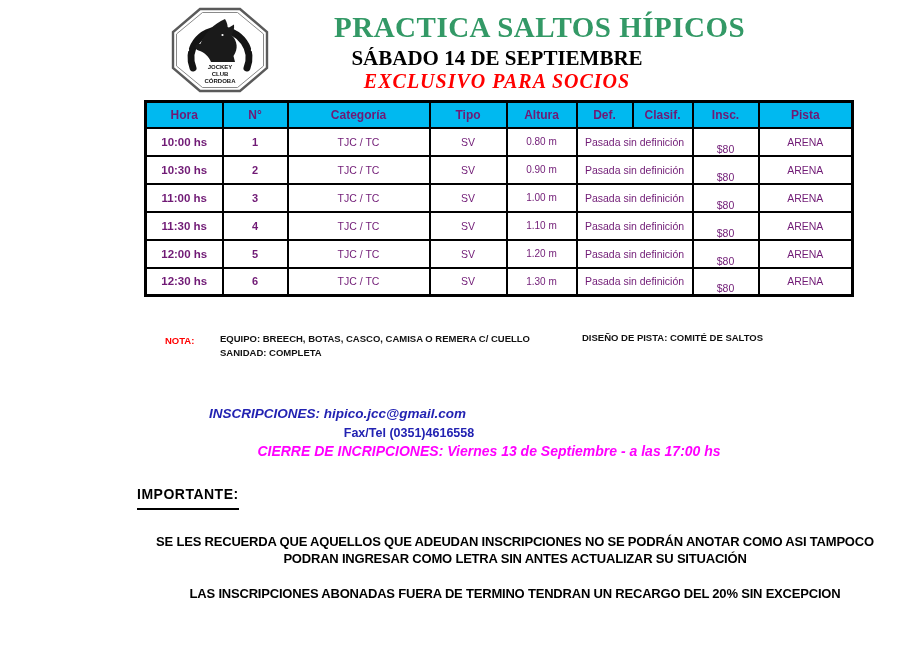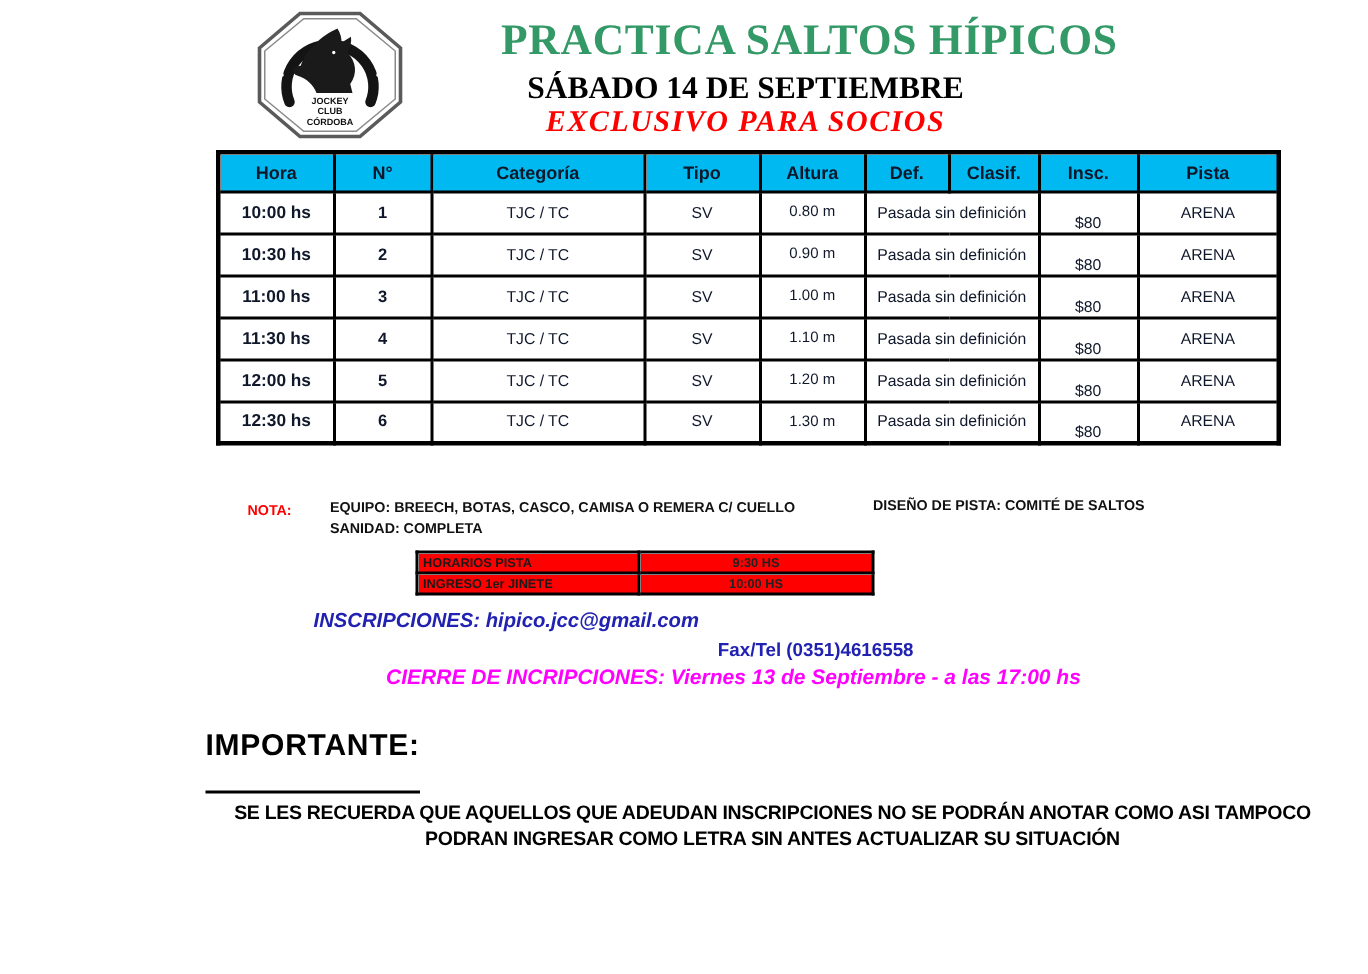--- a/index.html
+++ b/index.html
@@ -27,21 +27,21 @@
     font-size:20px; color:#FF0000; letter-spacing:1px; white-space:nowrap;
   }
 
   
   table.sched {
     position:absolute; left:120px; top:100px; width:707px;
     border-collapse:collapse; table-layout:fixed; border:3px solid #000;
   }
   table.sched th, table.sched td {
     border:2px solid #000; text-align:center; padding:0;
-    overflow:hidden; white-space:nowrap; color:#0f172a;
+    overflow:hidden; white-space:nowrap; color:#701a75;
   }
   table.sched thead th {
     background:#00B9F0; font-size:12px; font-weight:bold; height:26px;
   }
   table.sched tbody tr { height:28px; }
   td.c-hora { font-weight:bold; font-size:11.5px; }
   td.c-num  { font-weight:bold; font-size:11px; }
   td.c-reg  { font-size:10.5px; color:#1a1a1a; font-weight:normal;margin-top:32px; }
   td.c-alt  { font-size:10px; color:#1a1a1a; }
   td.c-def  { font-size:10.5px; color:#1a1a1a; }
@@ -63,32 +63,32 @@
     white-space:nowrap; overflow:hidden;
   }
   table.hor td.val { text-align:center; padding:0; color:#222; }
 
   
   .insc-line {
     position:absolute; left:185px; top:406px; width:400px; text-align:left;
     font-size:13.5px; font-weight:bold; font-style:italic; color:#2222B2; white-space:nowrap;
   }
   .fax-line {
-    position:absolute; left:185px; top:426px; width:400px; text-align:right;
+    position:absolute; left:185px; top:426px; width:400px; text-align:center;
     font-size:12.5px; font-weight:bold; color:#2222B2; white-space:nowrap;
   }
   .cierre-line {
     position:absolute; left:165px; top:443px; width:600px; text-align:center;
     font-size:14px; font-weight:bold; font-style:italic; color:#FF00FF; white-space:nowrap;
   }
 
   
   .imp-title {
-    position:absolute; left:113px; top:486px; font-size:20px; font-weight:bold;
-    color:#000; letter-spacing:0.5px; border-bottom:2px solid #000; padding-bottom:18px;
+    position:absolute; left:113px; top:486px; font-size:14px; font-weight:bold;
+    color:#000; letter-spacing:0.5px; border-bottom:2px solid #000; padding-bottom:6px;
   }
   .imp-p1 {
     position:absolute; left:110px; top:533px; width:762px; text-align:center;
     font-size:13px; font-weight:bold; color:#000; line-height:17px; letter-spacing:-0.2px;
   }
   .imp-p2 {
     position:absolute; left:110px; top:586px; width:762px; text-align:center;
     font-size:13px; font-weight:bold; color:#000; letter-spacing:-0.2px;
   }
 
@@ -214,40 +214,25 @@
     </tbody>
   </table>
 
   <div class="nota-label">NOTA:</div>
   <div class="nota-equipo">
     <div>EQUIPO: BREECH, BOTAS, CASCO, CAMISA O REMERA C/ CUELLO</div>
     <div>SANIDAD: COMPLETA</div>
   </div>
   <div class="nota-diseno">DISEÑO DE PISTA: COMITÉ DE SALTOS</div>
 
-  <table class="hor">
-    <colgroup>
-        <col style="width:148px">
-        <col style="width:156px">
-      </colgroup>
-    <tbody>
-      <tr>
-        <td>HORARIOS PISTA</td>
-        <td class="val">9:30 HS</td>
-      </tr>
-      <tr>
-        <td>INGRESO 1er JINETE</td>
-        <td class="val">10:00 HS</td>
-      </tr>
-    </tbody>
-  </table>
 
   <div class="insc-line">INSCRIPCIONES: hipico.jcc@gmail.com</div>
   <div class="fax-line">Fax/Tel (0351)4616558</div>
   <div class="cierre-line">CIERRE DE INCRIPCIONES: Viernes 13 de Septiembre  - a las 17:00 hs</div>
 
   <div class="imp-title">IMPORTANTE:</div>
   <div class="imp-p1">
     <div>SE LES RECUERDA QUE AQUELLOS QUE ADEUDAN INSCRIPCIONES NO SE PODRÁN ANOTAR COMO ASI TAMPOCO</div>
     <div>PODRAN INGRESAR COMO LETRA SIN ANTES ACTUALIZAR SU SITUACIÓN</div>
   </div>
+  <div class="imp-p2">LAS INSCRIPCIONES ABONADAS FUERA DE TERMINO TENDRAN UN RECARGO DEL 20% SIN EXCEPCION</div>
 
 </div>
 
 </body></html>

